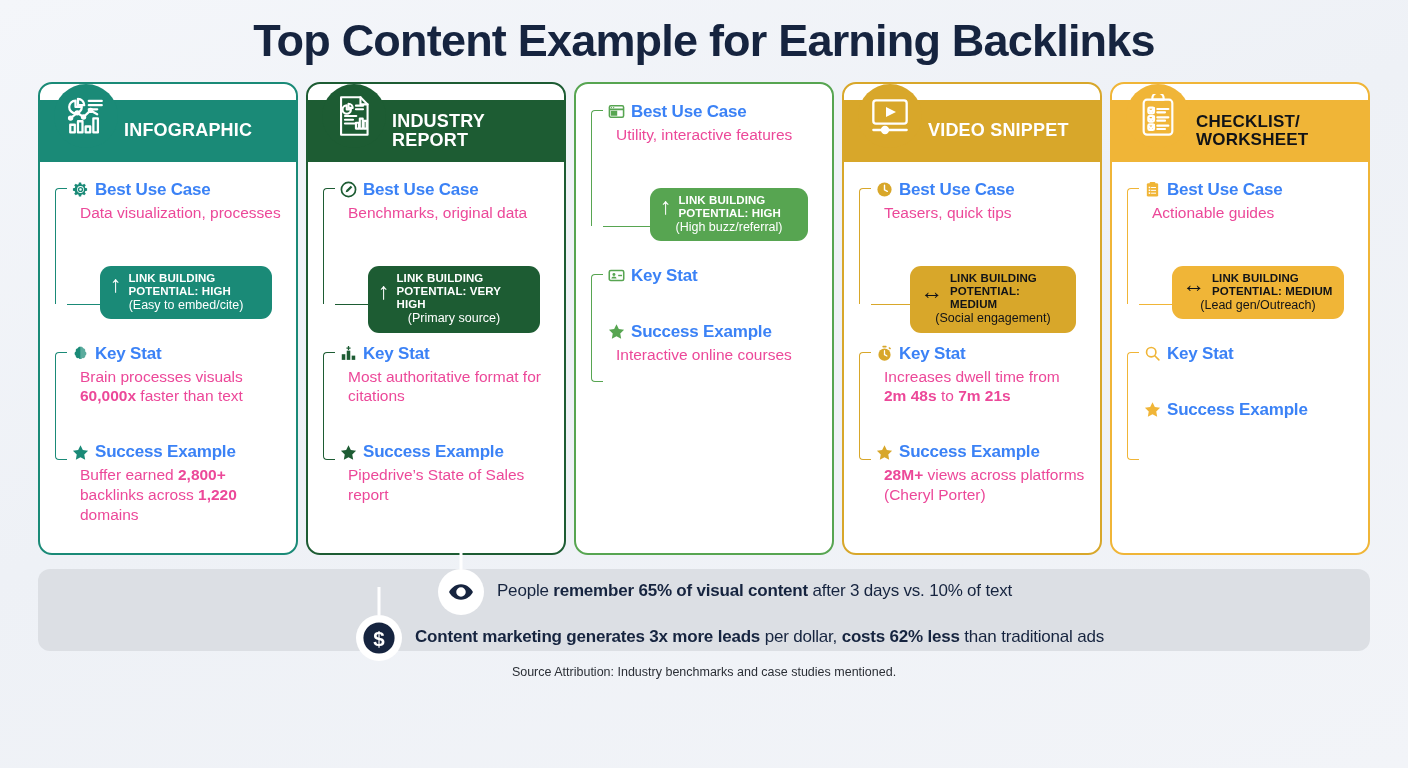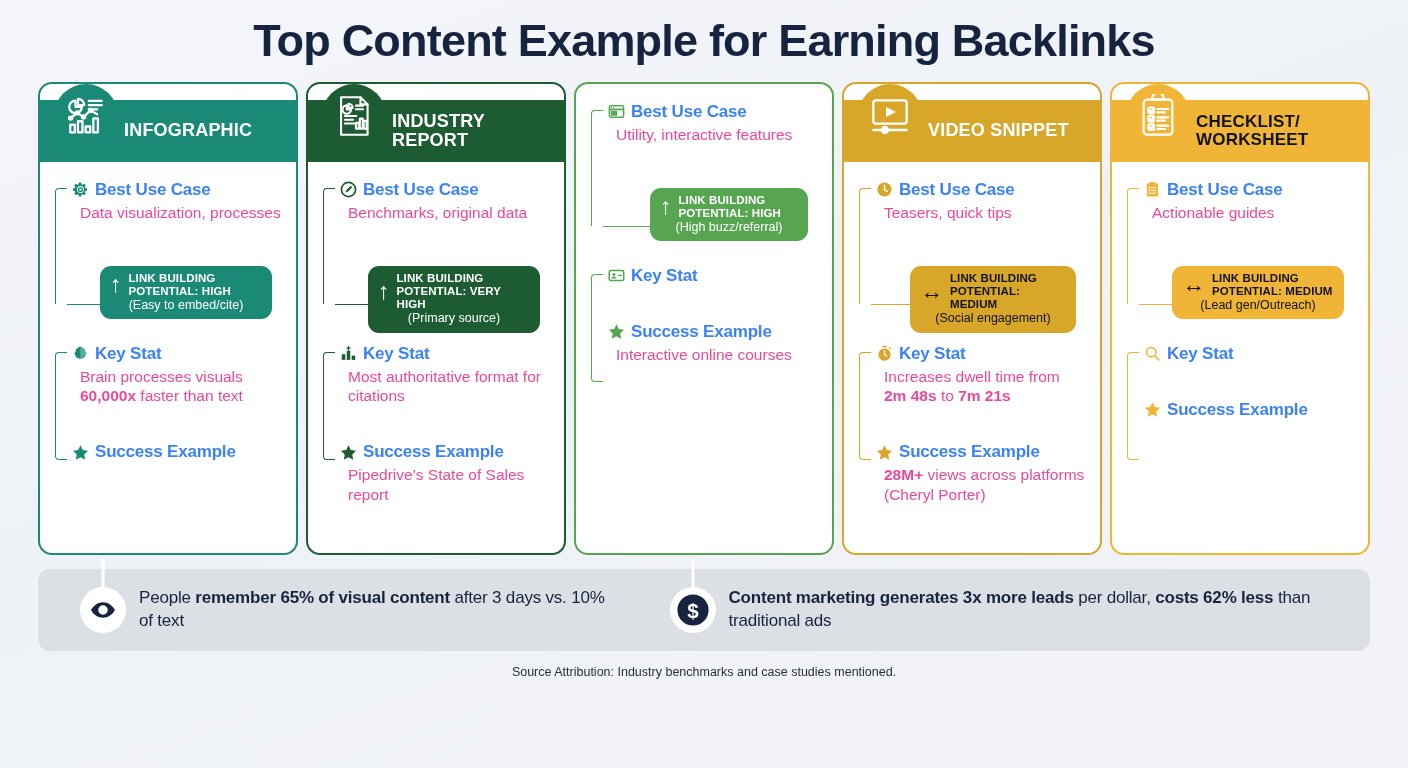--- a/index.html
+++ b/index.html
@@ -174,20 +174,21 @@
 
   
   .footer-bar {
     margin: 14px 38px 0 38px;
     background: #dcdfe4;
     border-radius: 12px;
     height: 82px;
     display: flex;
     align-items: center;
     position: relative;
+    flex-direction: column;
   }
   .fstat {
     display: flex;
     align-items: center;
     gap: 13px;
     position: relative;
   }
   .fstat:nth-child(1) { padding-left: 42px; }
   .fstat:nth-child(2) { padding-left: 52px; }
   .fcircle {
@@ -292,20 +293,21 @@
         <div class="sec-text">Brain processes visuals <b>60,000x</b> faster than text</div>
         <div style="height:36px;"></div>
         <div class="sec-head">
           <span>
               <svg class="sec-icon" viewBox="0 0 24 24" fill="#1a8a77">
                 <polygon points="12,1.8 15.3,8.5 22.7,9.6 17.3,14.8 18.6,22.2 12,18.7 5.4,22.2 6.7,14.8 1.3,9.6 8.7,8.5"></polygon>
               </svg>
             </span>
           <span>Success Example</span>
         </div>
+        <div class="sec-text">Buffer earned <b>2,800+</b> backlinks across <b>1,220</b> domains</div>
       </div>
 
     </div>
     </div>
     <div class="card" style="--accent: #1d5c33; --headtext: #ffffff; --badgetext: #ffffff;">
     <div class="card-header">
       <div class="header-badge">
           <svg width="40" height="42" viewBox="0 0 24 26" fill="none" stroke="#fff" stroke-width="1.3" stroke-linecap="round" stroke-linejoin="round">
             <path d="M4 1.4h12l4.4 4.4v18.8H4z"></path>
             <path d="M16 1.4v4.4h4.4"></path>

